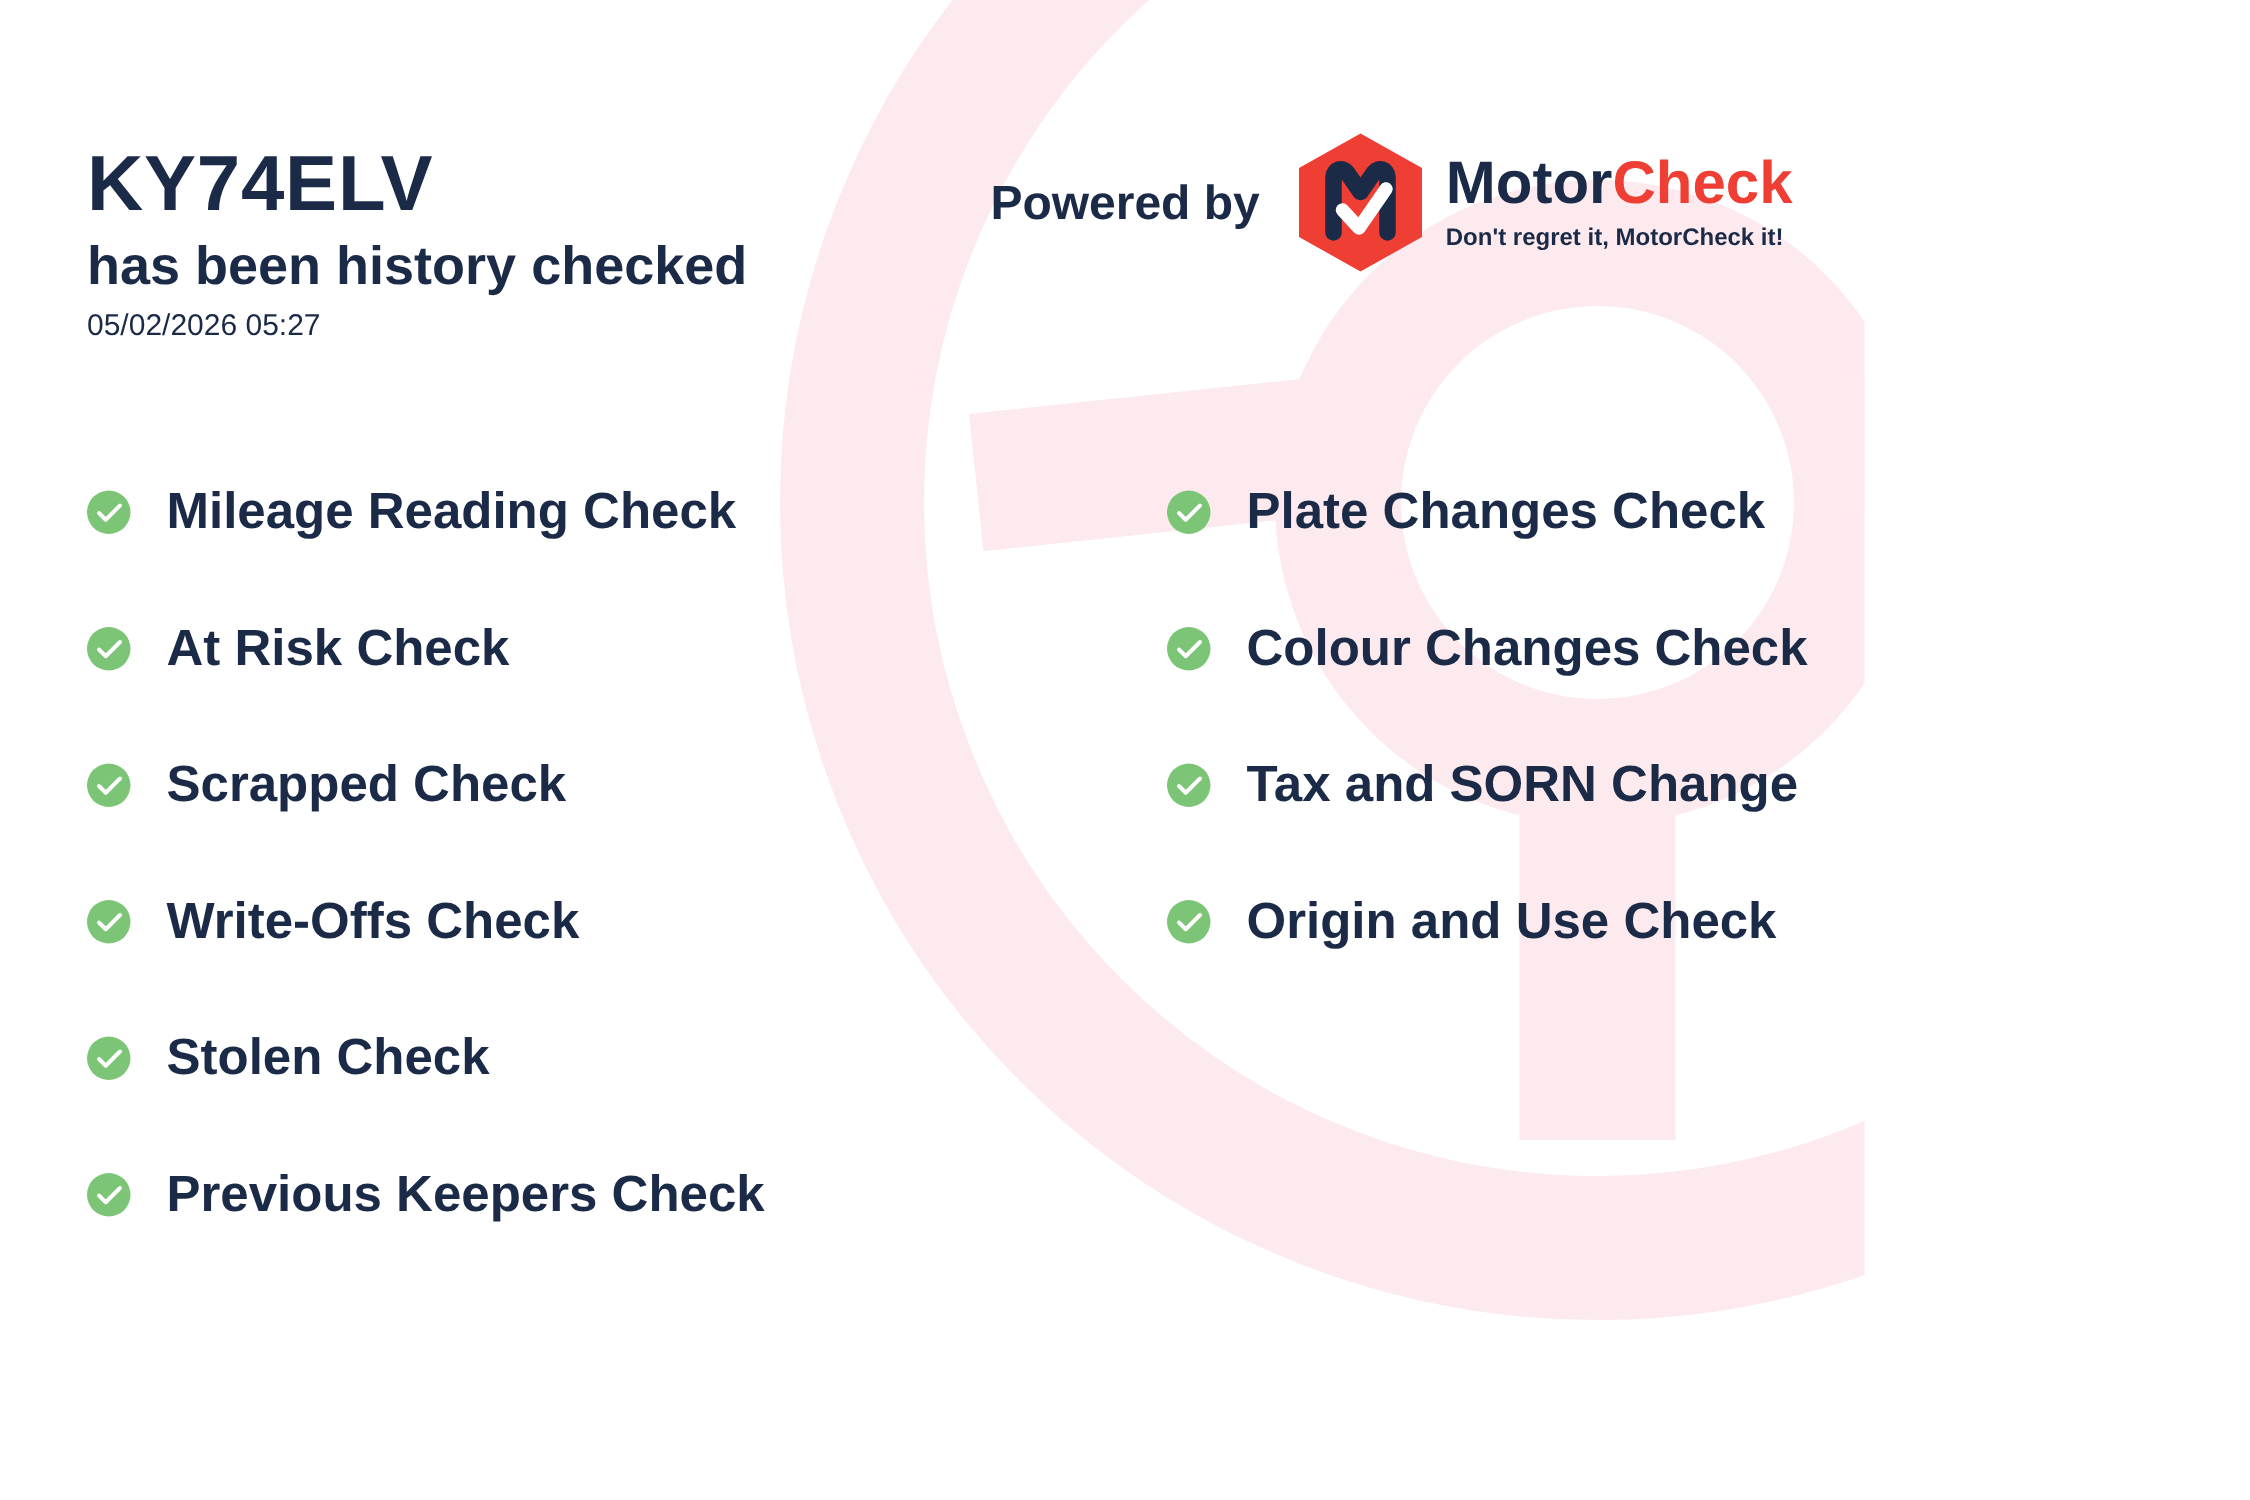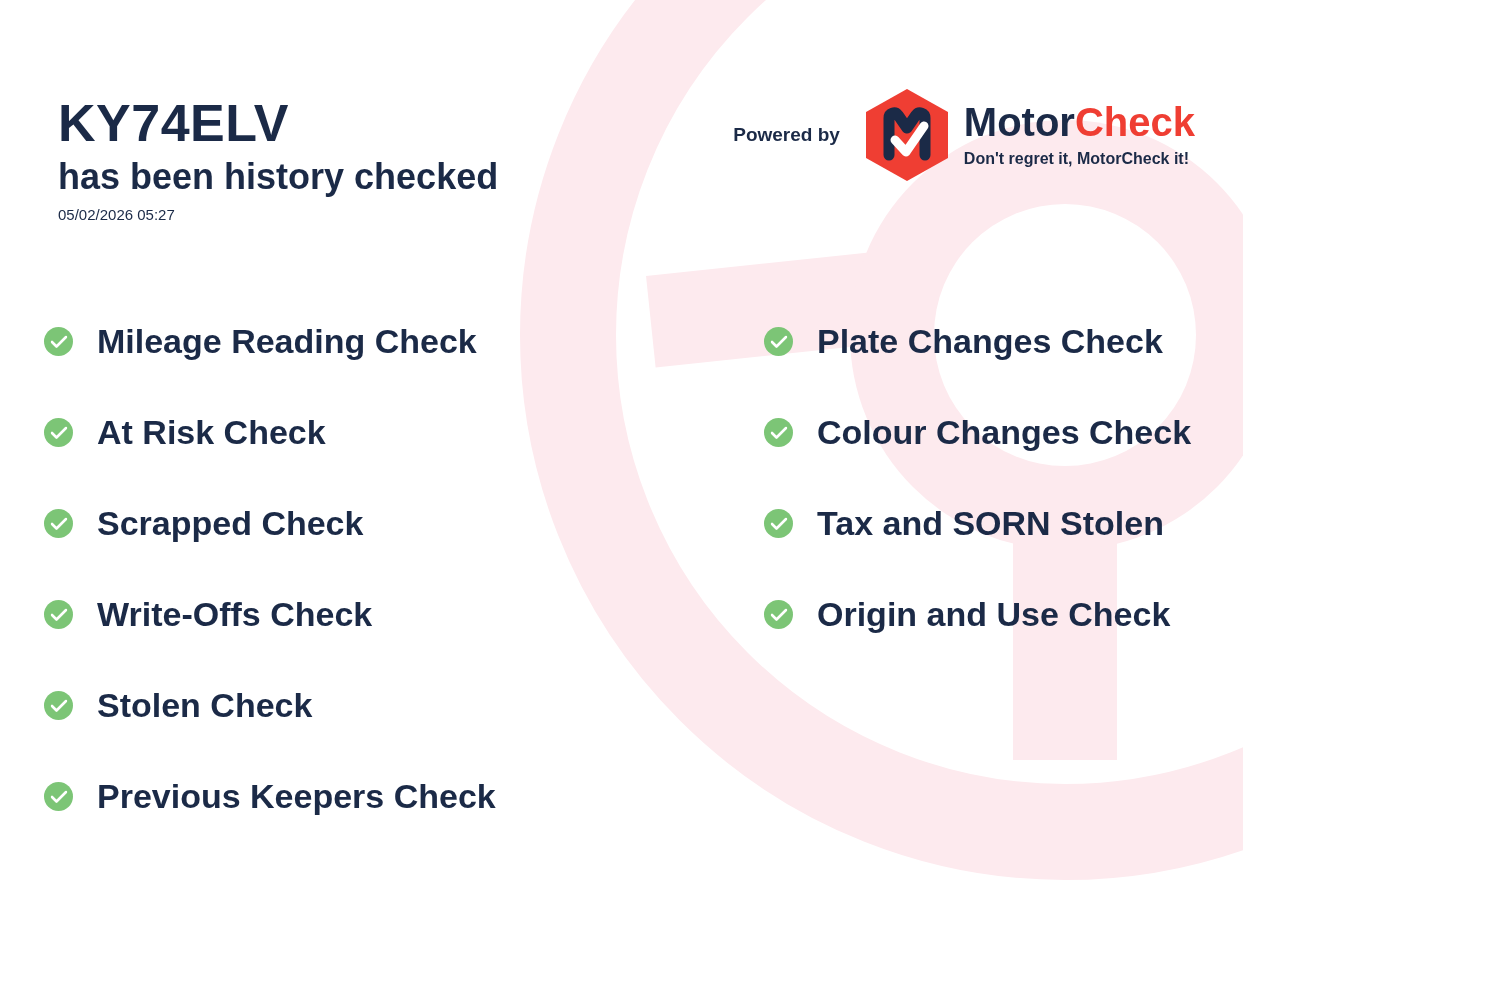--- a/index.html
+++ b/index.html
@@ -98,30 +98,30 @@
     color: #1b2a47;
   }
   .subtitle {
     font-size: 36px;
     font-weight: bold;
     line-height: 1.2;
     margin-top: 4px;
     color: #1b2a47;
   }
   .timestamp {
-    font-size: 15px;
+    font-size: 20px;
     font-weight: normal;
     margin-top: 8px;
     color: #1b2a47;
   }
 
   
   .columns {
     position: absolute;
-    left: 44px;
+    left: 58px;
     top: 296px;
     width: 1390px;
     display: flex;
     z-index: 3;
   }
   .col {
     display: flex;
     flex-direction: column;
   }
   .col-left { width: 720px; }
@@ -169,21 +169,21 @@
   
   .powered {
     position: absolute;
     right: 48px;
     top: 88px;
     display: flex;
     align-items: center;
     z-index: 4;
   }
   .powered-text {
-    font-size: 19px;
+    font-size: 32px;
     font-weight: bold;
     color: #1b2a47;
     margin-right: 24px;
     white-space: nowrap;
   }
   .logo-mark {
     width: 86px;
     height: 94px;
     margin-right: 14px;
     flex: 0 0 auto;
@@ -315,21 +315,21 @@
             </svg>
         </span>
         <span class="check-label">Colour Changes Check</span>
       </div>
       <div class="check-row">
         <span class="tick">
           <svg width="17" height="13" viewBox="0 0 17 13">
               <path d="M1.5 6.5 L6 11 L15.5 1.5" fill="none" stroke="#ffffff" stroke-width="2.6" stroke-linecap="round" stroke-linejoin="round"></path>
             </svg>
         </span>
-        <span class="check-label">Tax and SORN Stolen</span>
+        <span class="check-label">Tax and SORN Change</span>
       </div>
       <div class="check-row">
         <span class="tick">
           <svg width="17" height="13" viewBox="0 0 17 13">
               <path d="M1.5 6.5 L6 11 L15.5 1.5" fill="none" stroke="#ffffff" stroke-width="2.6" stroke-linecap="round" stroke-linejoin="round"></path>
             </svg>
         </span>
         <span class="check-label">Origin and Use Check</span>
       </div>
     </div>

